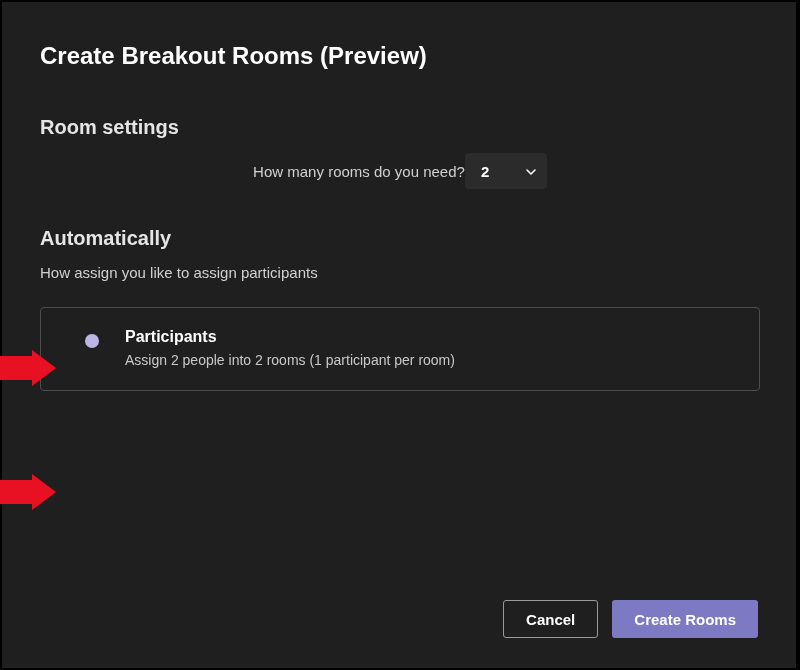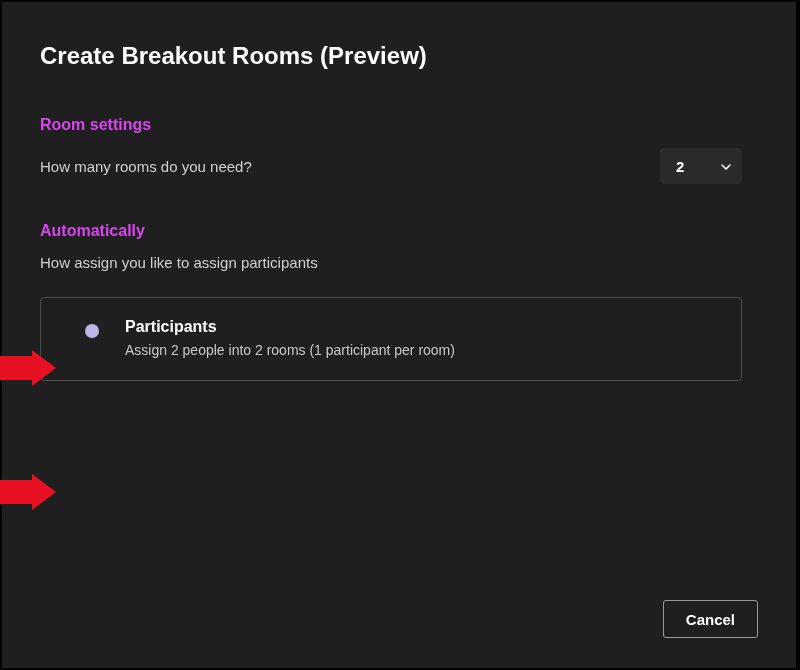--- a/index.html
+++ b/index.html
@@ -1,40 +1,40 @@
 <!DOCTYPE html>
 <html><head>
 <meta charset="utf-8">
 <style>
   * { box-sizing: border-box; margin: 0; padding: 0; }
   html, body { width: 800px; height: 670px; background: #000; font-family: "Segoe UI", -apple-system, Arial, sans-serif; overflow: hidden; }
   .panel {
     position: absolute;
     top: 2px; left: 2px; right: 4px;
     background: #1f1f1f;
-    padding: 40px 54px 20px 38px;
+    padding: 40px 36px 20px 38px;
     color: #d9d9d9;
     height: 666px;
   }
   .title {
     font-size: 24px;
     font-weight: 700;
     color: #ffffff;
     margin-bottom: 46px;
   }
   .section-heading {
-    font-size: 16px;
+    font-size: 20px;
     font-weight: 600;
-    color: #d946ef;
+    color: #e5e5e5;
     margin-bottom: 14px;
   }
   .row {
     display: flex;
     align-items: center;
-    justify-content: space-between;
+    justify-content: center;
     margin-bottom: 38px;
   }
   .row-label {
     font-size: 15px;
     font-weight: 400;
     color: #d0d0d0;
   }
   .select {
     display: flex;
     align-items: center;
@@ -157,20 +157,21 @@
     <div class="radio">
       <div class="radio-selected"></div>
     </div>
     <div class="option-title">Participants</div>
     <div class="option-desc">Assign 2 people into 2 rooms (1 participant per room)</div>
   </div>
 
 
   <div class="footer">
     <button class="btn btn-secondary">Cancel</button>
+    <button class="btn btn-primary">Create Rooms</button>
   </div>
 
 </div>
 
 <div class="arrow one">
   <svg width="58" height="36" viewBox="0 0 58 36">
     <polygon points="0,6 34,6 34,0 58,18 34,36 34,30 0,30" fill="#e81123"></polygon>
   </svg>
 </div>
 <div class="arrow two">

